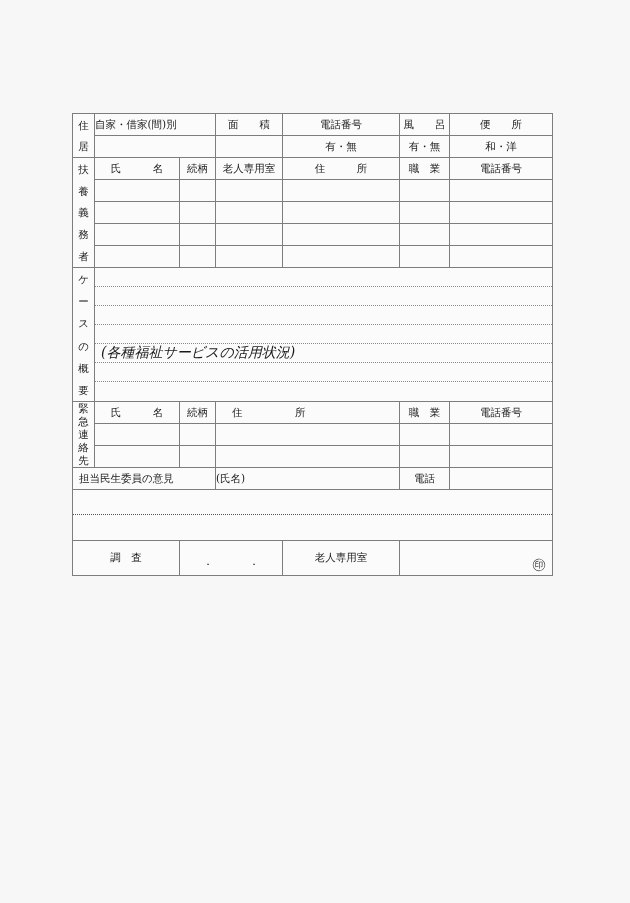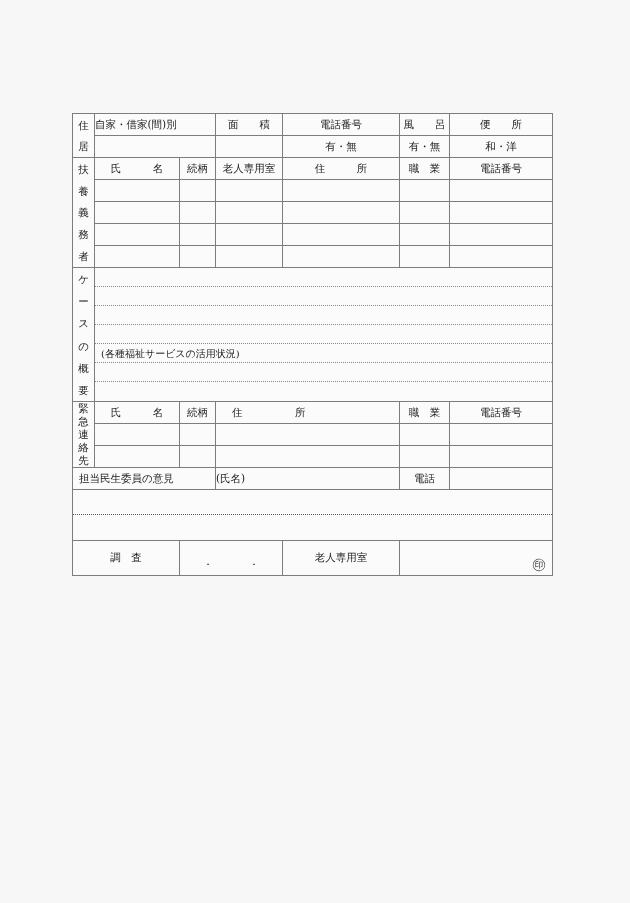--- a/index.html
+++ b/index.html
@@ -84,22 +84,23 @@
   .summary-cell {
     padding: 0;
     vertical-align: top;
   }
   .wline {
     height: 19px;
     border-bottom: 1px dotted #8a8a8a;
     padding-left: 6px;
     display: flex;
     align-items: center;
-    font-size: 10px;
+    font-size: 14px;
     box-sizing: border-box;
+    font-style: italic;
   }
   .wline.last { border-bottom: none; }
 
   
   .op-line {
     height: 25px;
     box-sizing: border-box;
   }
   .op-line.dotted { border-bottom: 1px dotted #555; }
 

